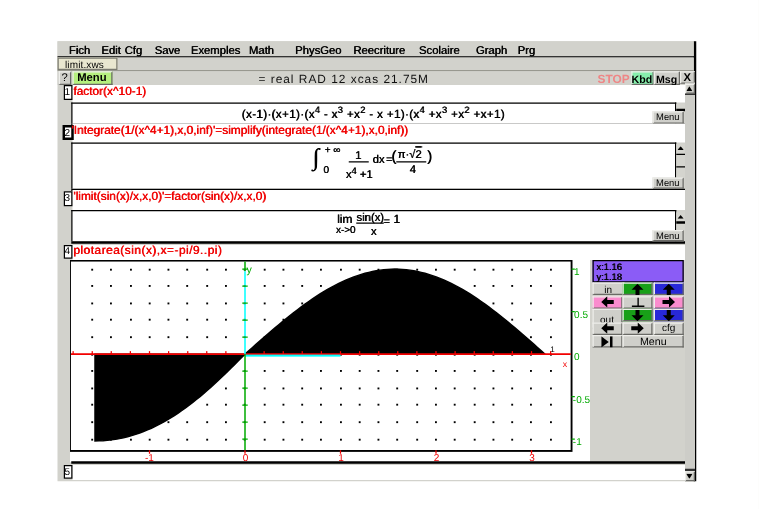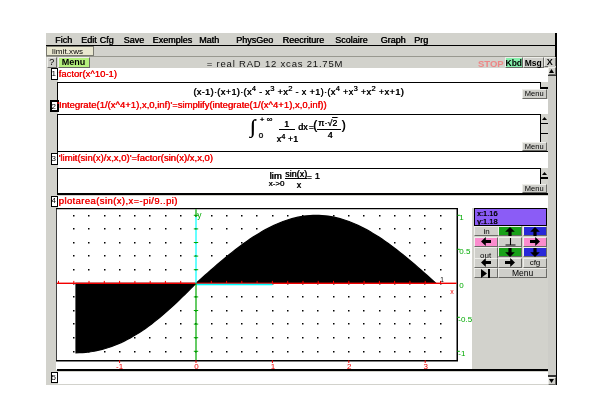--- a/index.html
+++ b/index.html
@@ -28,21 +28,21 @@
 <div class="ab" style="left:46px;top:45.5px;width:509px;height:11px;background:#d2d2cc;border-bottom:1px solid #98988f;box-sizing:border-box"></div>
 <div class="ab" style="left:46px;top:45.5px;width:48px;height:10.5px;background:#e9e7d0;border:1px solid #7a7a70;box-sizing:border-box;font-size:8px;letter-spacing:0.1px;padding-left:5px;color:#000">limit.xws</div>
 
 <div class="ab" style="left:46px;top:56.5px;width:509px;height:11.5px;background:#d2d2cc"></div>
 <div style="position:absolute;left:47px;top:57px;width:9.5px;height:10.5px;background:#cfcfca;border-top:1px solid #eeeeea;border-left:1px solid #eeeeea;border-bottom:1px solid #6a6a66;border-right:1px solid #6a6a66;box-sizing:border-box;display:flex;align-items:center;justify-content:center;font-size:9px;">?</div>
 <div style="position:absolute;left:57.5px;top:57px;width:32px;height:10.5px;background:#b5f07e;border-top:1px solid #eeeeea;border-left:1px solid #eeeeea;border-bottom:1px solid #6a6a66;border-right:1px solid #6a6a66;box-sizing:border-box;display:flex;align-items:center;justify-content:center;font-size:9px;">
     <b>Menu</b>
   </div>
 <div class="ab" style="left:180px;top:58px;width:190px;text-align:center;font-size:9.5px;font-weight:normal;letter-spacing:0.8px;color:#111">= real RAD 12 xcas 21.75M</div>
 <div class="ab" style="left:478px;top:58px;font-size:9.5px;font-weight:bold;color:#ee8686">STOP</div>
-<div style="position:absolute;left:504.5px;top:57px;width:18px;height:11px;background:#86efac;border-top:1px solid #eeeeea;border-left:1px solid #eeeeea;border-bottom:1px solid #6a6a66;border-right:1px solid #6a6a66;box-sizing:border-box;display:flex;align-items:center;font-size:8.5px;">
+<div style="position:absolute;left:504.5px;top:57px;width:18px;height:11px;background:#86efac;border-top:1px solid #eeeeea;border-left:1px solid #eeeeea;border-bottom:1px solid #6a6a66;border-right:1px solid #6a6a66;box-sizing:border-box;display:flex;align-items:center;justify-content:center;font-size:8.5px;">
     <b>Kbd</b>
   </div>
 <div style="position:absolute;left:523px;top:57px;width:20.5px;height:11px;background:#cfcfca;border-top:1px solid #eeeeea;border-left:1px solid #eeeeea;border-bottom:1px solid #6a6a66;border-right:1px solid #6a6a66;box-sizing:border-box;display:flex;align-items:center;justify-content:center;font-size:8.5px;">
     <b>Msg</b>
   </div>
 <div style="position:absolute;left:544px;top:57px;width:11.5px;height:10px;background:#cfcfca;border-top:1px solid #eeeeea;border-left:1px solid #eeeeea;border-bottom:1px solid #6a6a66;border-right:1px solid #6a6a66;box-sizing:border-box;display:flex;align-items:center;justify-content:center;font-size:9px;">
     <b>X</b>
   </div>
 
 <div class="ab" style="left:548px;top:66px;width:7.5px;height:319px;background:#cdcdc8"></div>

